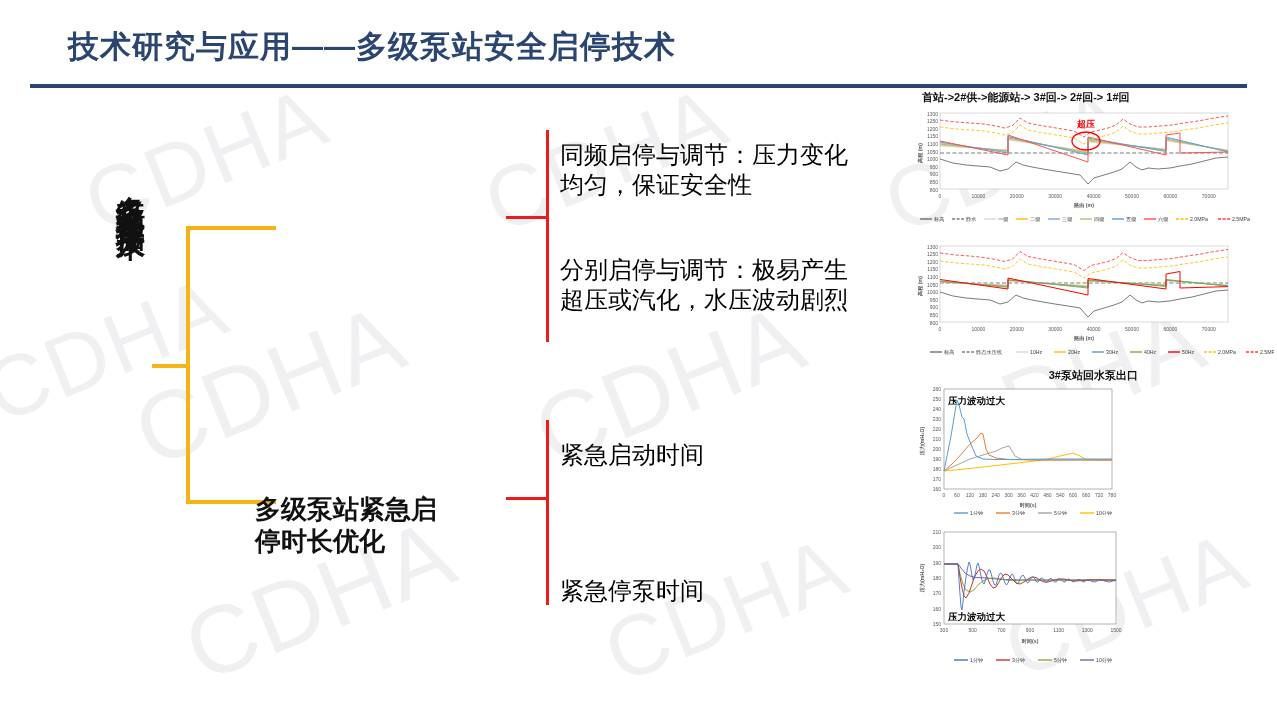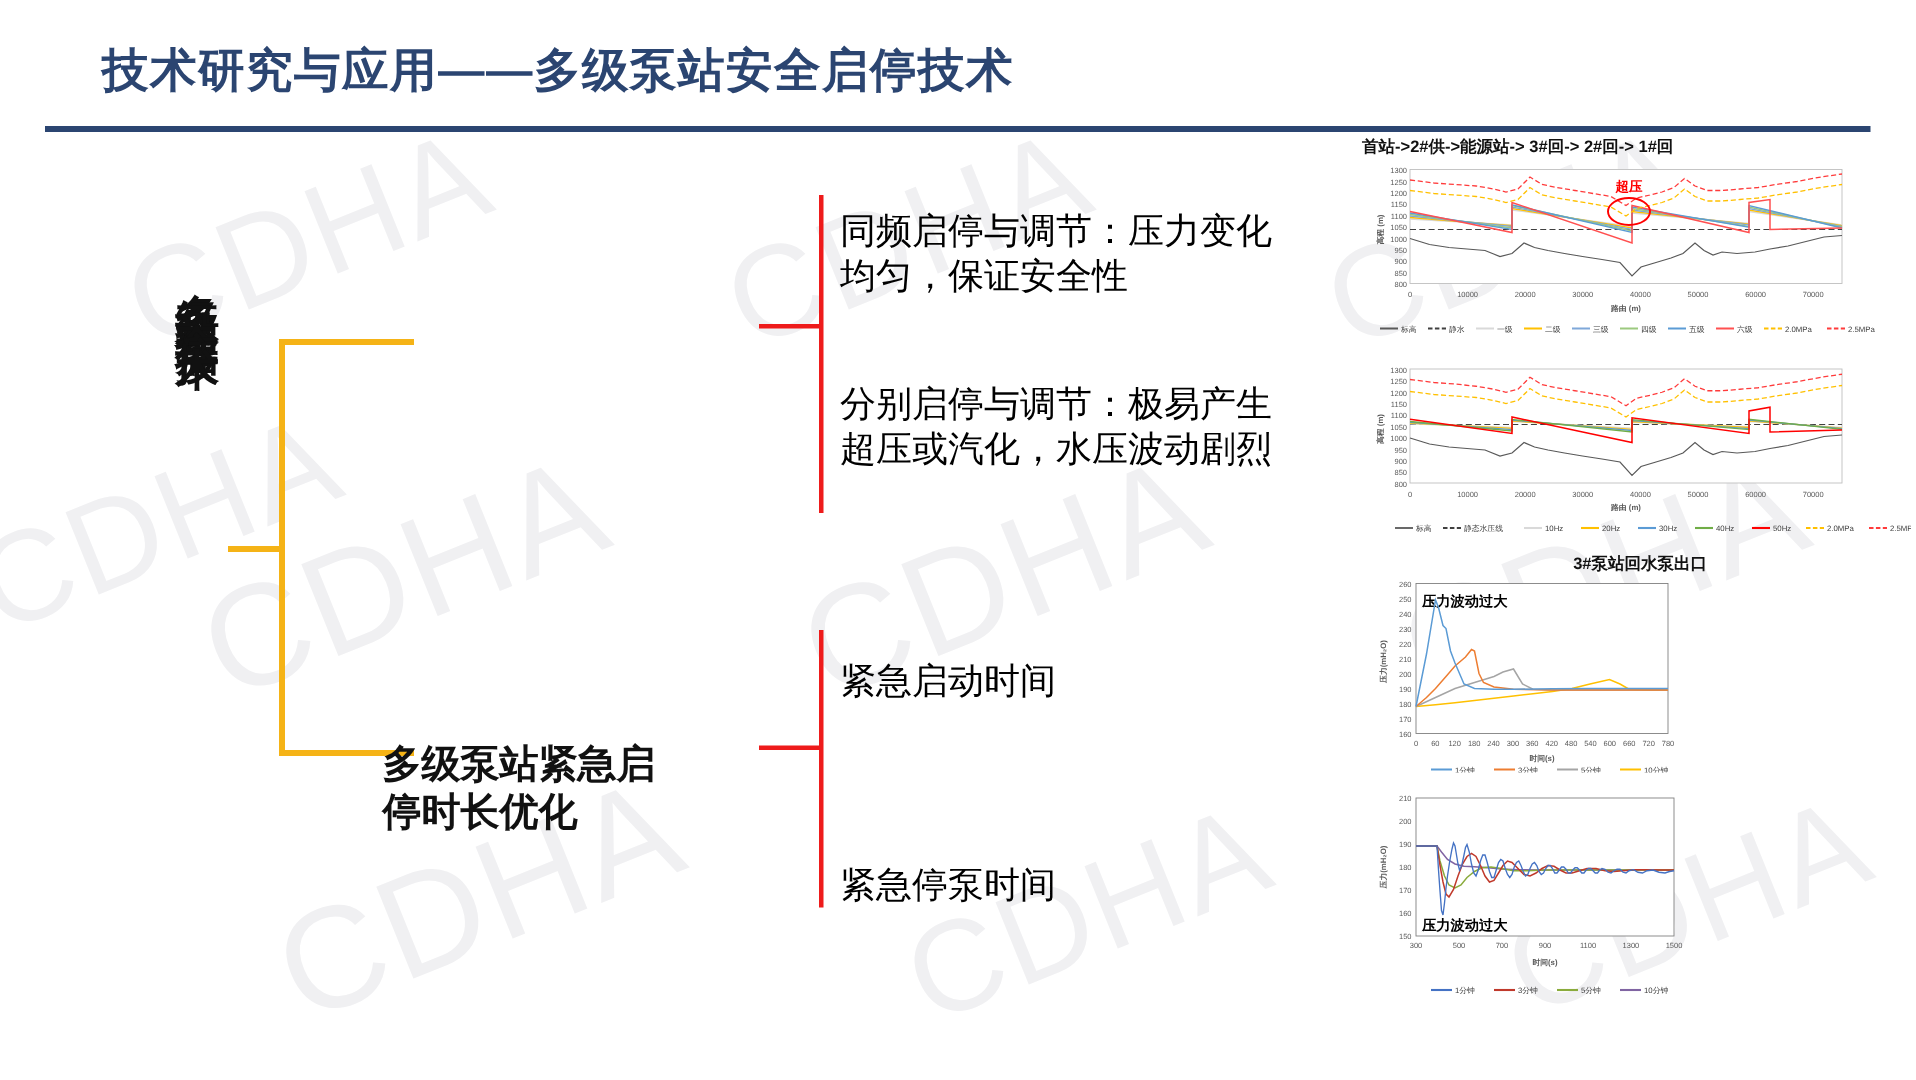--- a/index.html
+++ b/index.html
@@ -129,21 +129,21 @@
 
   <div class="branch-text" style="left:560px;top:440px;width:340px;">
     <div>紧急启动时间</div>
   </div>
 
   <div class="branch-text" style="left:560px;top:553px;width:340px;margin-top:23px;">
     <div>紧急停泵时间</div>
   </div>
 
   <div class="chart-box" style="left:908px;top:90px;width:366px;height:138px;">
-    <div class="chart-title" style="margin-left:0;">首站-&gt;2#供-&gt;能源站-&gt; 3#回-&gt; 2#回-&gt; 1#回</div>
+    <div class="chart-title" style="margin-left:14px;">首站-&gt;2#供-&gt;能源站-&gt; 3#回-&gt; 2#回-&gt; 1#回</div>
     <svg width="366" height="120" viewBox="0 0 366 120">
 
       <rect x="32" y="8" width="288" height="76" fill="#ffffff" stroke="#bfbfbf" stroke-width="0.6"></rect>
 
       <g class="axis-lab" text-anchor="end" fill="#595959">
         <text x="30" y="10.5">1300</text>
           <text x="30" y="18.1">1250</text>
         <text x="30" y="25.7">1200</text>
           <text x="30" y="33.3">1150</text>
         <text x="30" y="40.9">1100</text>

